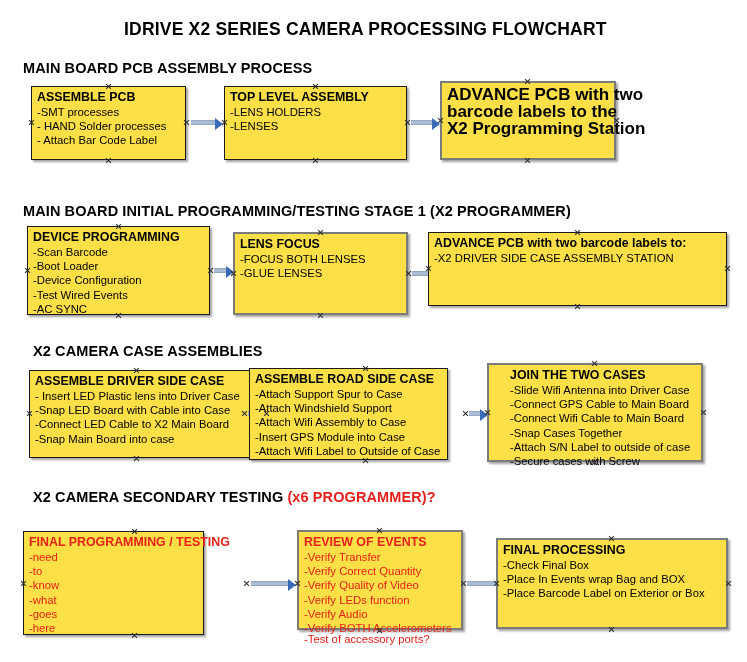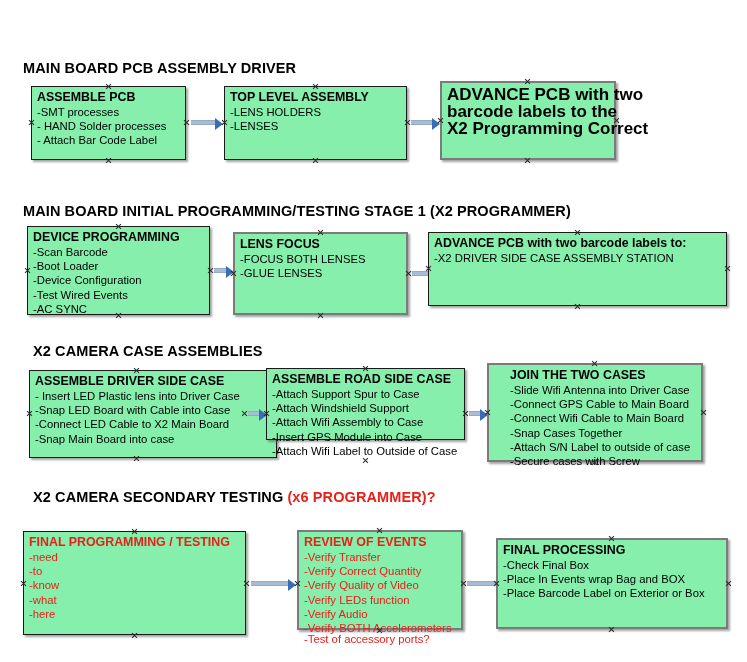--- a/index.html
+++ b/index.html
@@ -29,21 +29,21 @@
   .section-title {
     font-size: 14.5px;
     font-weight: bold;
     white-space: nowrap;
     letter-spacing: 0.1px;
   }
   .section-title .accent-red { color: #e8201b; }
 
   
   .box {
-    background: #86efac;
+    background: #fde047;
     border: 1.4px solid #1a1a1a;
     box-shadow: 2px 2px 2px rgba(90,90,90,0.55);
     padding: 3px 4px 3px 5px;
     overflow: visible;
   }
   .box.gray-border { border-color: #7b7b7b; border-width: 2px; }
 
   .box-title {
     font-weight: bold;
     font-size: 12.4px;
@@ -100,23 +100,24 @@
     border-top: 6px solid transparent;
     border-bottom: 6px solid transparent;
     border-left: 8px solid #3a6bb5;
   }
 </style>
 </head>
 <body>
 
 <div id="canvas">
 
+  <div class="abs doc-title" style="left:124px; top:19px;">IDRIVE X2  SERIES CAMERA PROCESSING FLOWCHART</div>
 
   <div class="abs section-title" style="left:23px; top:60px;">
-    <span>MAIN BOARD PCB ASSEMBLY DRIVER</span>
+    <span>MAIN BOARD PCB ASSEMBLY PROCESS</span>
   </div>
 
   <div class="abs box" style="left:31px; top:86px; width:155px; height:74px;">
     <div class="box-title">ASSEMBLE PCB</div>
     <div class="box-line">-SMT processes</div>
     <div class="box-line">- HAND Solder processes</div>
     <div class="box-line">- Attach Bar Code Label</div>
   </div>
   <div class="handle" style="left:105px; top:82.5px;"></div>
   <div class="handle" style="left:105px; top:156.5px;"></div>
@@ -133,21 +134,21 @@
   <div class="handle" style="left:312px; top:82.5px;"></div>
   <div class="handle" style="left:312px; top:156.5px;"></div>
   <div class="handle" style="left:220.5px; top:119px;"></div>
   <div class="handle" style="left:403.5px; top:119px;"></div>
 
   <div class="arrow" style="left:411px; top:120px; width:22px;"></div>
 
   <div class="abs box gray-border" style="left:440px; top:81px; width:176px; height:79px;">
     <div class="box-line bold">ADVANCE PCB with two</div>
     <div class="box-line bold">barcode labels to the</div>
-    <div class="box-line bold"> X2 Programming Correct</div>
+    <div class="box-line bold"> X2 Programming Station</div>
   </div>
   <div class="handle" style="left:524px; top:77.5px;"></div>
   <div class="handle" style="left:524px; top:156.5px;"></div>
   <div class="handle" style="left:436.5px; top:117px;"></div>
   <div class="handle" style="left:612.5px; top:117px;"></div>
 
   <div class="abs section-title" style="left:23px; top:203px;">
     <span>MAIN BOARD INITIAL PROGRAMMING/TESTING STAGE 1 (X2 PROGRAMMER)</span>
   </div>
 
@@ -198,21 +199,21 @@
     <div class="box-line">-Connect LED Cable to X2 Main Board</div>
     <div class="box-line">-Snap Main Board into case</div>
   </div>
   <div class="handle" style="left:133px; top:366.5px;"></div>
   <div class="handle" style="left:133px; top:454.5px;"></div>
   <div class="handle" style="left:25.5px; top:410px;"></div>
   <div class="handle" style="left:240.5px; top:410px;"></div>
 
   <div class="arrow" style="left:248px; top:411px; width:12px;"></div>
 
-  <div class="abs box" style="left:266px; top:368px; width:199px; height:72px;">
+  <div class="abs box" style="left:249px; top:368px; width:199px; height:92px;">
     <div class="box-title">ASSEMBLE ROAD SIDE CASE</div>
     <div class="box-line">-Attach Support Spur to Case</div>
     <div class="box-line">-Attach Windshield Support</div>
     <div class="box-line">-Attach Wifi Assembly to Case</div>
     <div class="box-line">-Insert GPS Module into Case</div>
     <div class="box-line">-Attach Wifi Label to Outside of Case</div>
   </div>
   <div class="handle" style="left:362px; top:364.5px;"></div>
   <div class="handle" style="left:362px; top:456.5px;"></div>
   <div class="handle" style="left:262.5px; top:410px;"></div>
@@ -231,26 +232,27 @@
   </div>
   <div class="handle" style="left:591px; top:359.5px;"></div>
   <div class="handle" style="left:591px; top:458.5px;"></div>
   <div class="handle" style="left:483.5px; top:409px;"></div>
   <div class="handle" style="left:699.5px; top:409px;"></div>
 
   <div class="abs section-title" style="left:33px; top:489px;">
     <span>X2 CAMERA SECONDARY TESTING </span><span class="accent-red">(x6 PROGRAMMER)?</span>
   </div>
 
-  <div class="abs box red" style="left:23px; top:531px; width:223px; height:104px;">
+  <div class="abs box red" style="left:23px; top:531px; width:181px; height:104px;">
     <div class="box-title">FINAL PROGRAMMING / TESTING</div>
     <div class="box-line">-need</div>
     <div class="box-line">-to</div>
     <div class="box-line">-know</div>
     <div class="box-line">-what</div>
+    <div class="box-line">-goes</div>
     <div class="box-line">-here</div>
   </div>
   <div class="handle" style="left:131px; top:527.5px;"></div>
   <div class="handle" style="left:131px; top:631.5px;"></div>
   <div class="handle" style="left:19.5px; top:580px;"></div>
   <div class="handle" style="left:242.5px; top:580px;"></div>
 
   <div class="arrow" style="left:251px; top:581px; width:38px;"></div>
 
   <div class="abs box gray-border red" style="left:297px; top:530px; width:166px; height:100px;">

